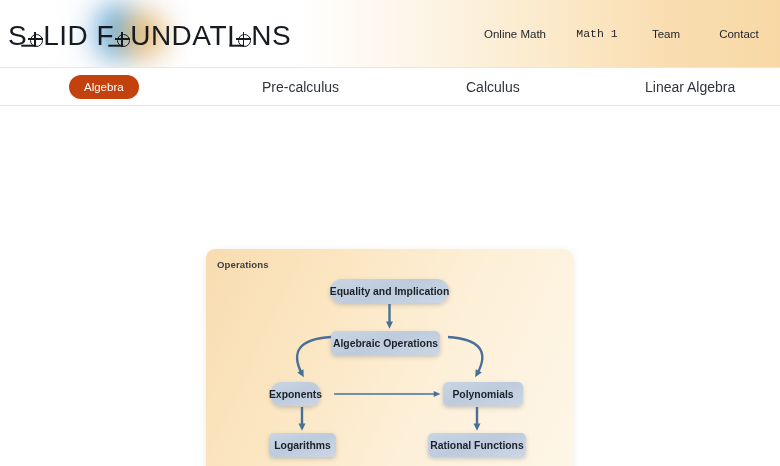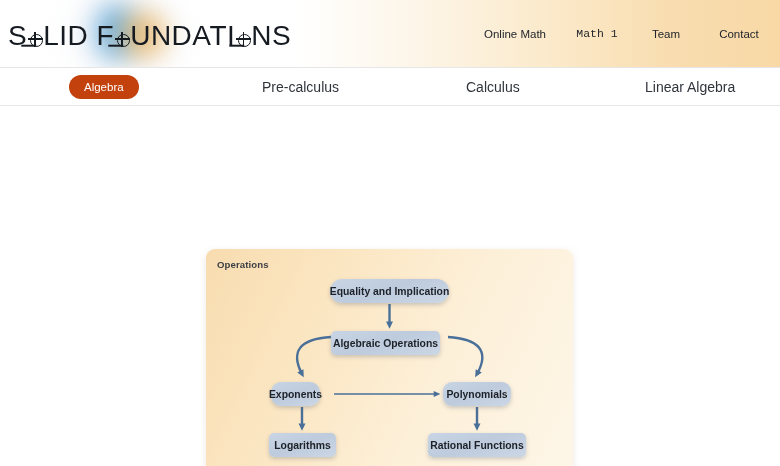--- a/index.html
+++ b/index.html
@@ -202,21 +202,21 @@
     justify-content: center;
     white-space: nowrap;
     padding: 0 10px;
     height: 24px;
     cursor: pointer;
   }
 
   .n-equality  { left: 330px; top: 173px; width: 119px; border-radius: 12px; }
   .n-algebraic { left: 331px; top: 225px; width: 109px; }
   .n-exponents { left: 271px; top: 276px; width: 49px; border-radius: 10px;  }
-  .n-polynom   { left: 443px; top: 276px; width: 68px; border-radius: 9px;  }
+  .n-polynom   { left: 443px; top: 276px; width: 80px;  }
   .n-logarithm { left: 269px; top: 327px; width: 67px;  }
   .n-rational  { left: 428px; top: 327px; width: 98px;  }
 
   svg.links {
     position: absolute;
     left: 0; top: 0;
     width: 780px; height: 360px;
     pointer-events: none;
   }
 </style>

